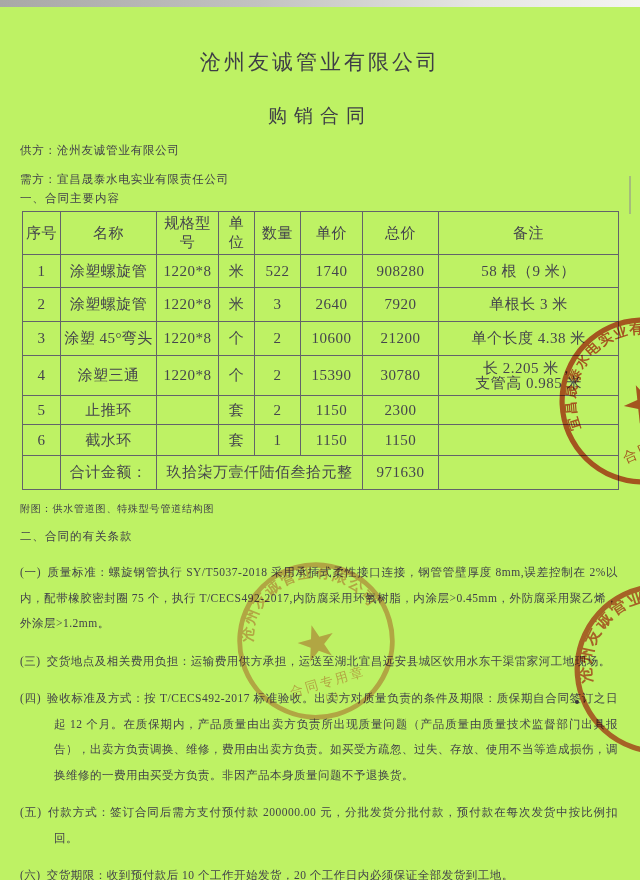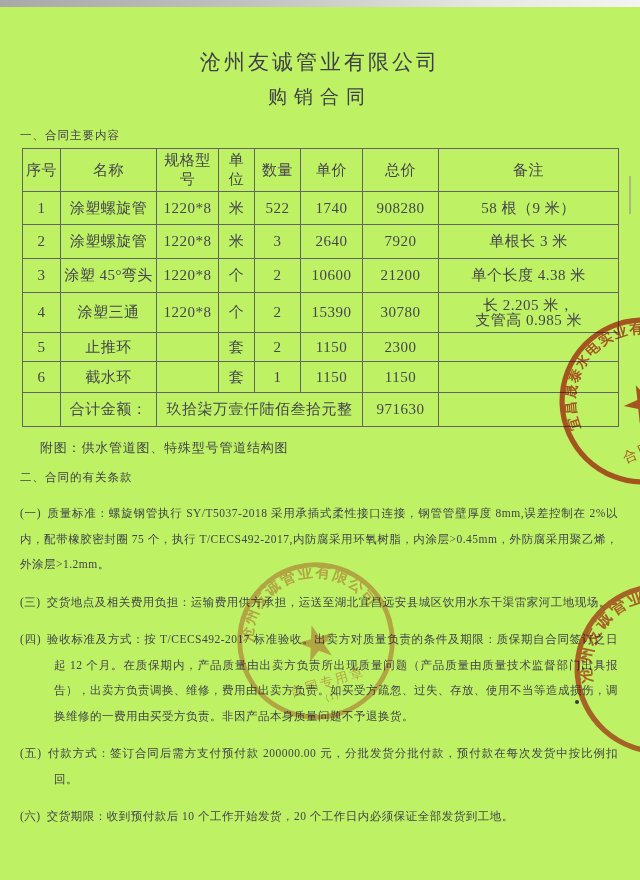--- a/index.html
+++ b/index.html
@@ -14,21 +14,21 @@
   }
   
   .scan-top-edge{position:absolute;left:0;top:0;width:100%;height:7px;
     background:linear-gradient(to right,#a8a8a6 0%,#c2c2c0 40%,#e6e6e3 75%,#f4f4f2 100%);}
   .scan-right-smudge{position:absolute;right:9px;top:176px;width:2px;height:38px;background:#8f8f8f;opacity:.55;}
   .speck{position:absolute;left:575px;top:700px;width:4px;height:4px;background:#38383a;border-radius:50%;}
 
   
   .title-block{text-align:center;padding-top:48px;}
   .company-title{font-size:21px;letter-spacing:3px;font-weight:normal;margin:0;color:#3e3e46;}
-  .doc-title{font-size:19px;letter-spacing:7px;font-weight:normal;margin:8px 0 0 0;color:#3e3e46;}
+  .doc-title{font-size:19px;letter-spacing:7px;font-weight:normal;margin:27px 0 0 0;color:#3e3e46;}
 
   
   .info-row{display:flex;justify-content:space-between;padding:14px 22px 0 20px;font-size:11.5px;}
   .parties .line{letter-spacing:.8px;}
   .parties .buyer-line{margin-top:14px;}
   .meta{margin-top:-6px;line-height:20.5px;letter-spacing:.6px;}
   .section-heading{font-size:11.5px;letter-spacing:1px;padding:4px 0 0 20px;}
 
   
   table.contract{border-collapse:collapse;margin:5px 22px 0 22px;width:596px;table-layout:fixed;
@@ -37,21 +37,21 @@
     border:1px solid #63636a;font-weight:normal;text-align:center;
     padding:2px 3px;letter-spacing:.5px;overflow:hidden;}
   table.contract .rh{height:32px;}
   table.contract .r1{height:33px;} table.contract .r2{height:34px;}
   table.contract .r3{height:34px;} table.contract .r4{height:40px;}
   table.contract .r5{height:29px;} table.contract .r6{height:31px;}
   table.contract .rt{height:34px;}
   table.contract .rn td{height:25px;text-align:left;padding-left:5px;letter-spacing:.3px;}
   td.remark{white-space:pre-line;line-height:15px;}
 
-  .attachment-line{font-size:13px;padding:12px 20px 0 20px;letter-spacing:.8px;margin-left:20px;}
+  .attachment-line{font-size:10px;padding:12px 20px 0 20px;letter-spacing:.8px;}
   .section2-heading{font-size:11.5px;letter-spacing:1px;padding:13px 0 0 20px;}
 
   
   .clauses{padding:4px 22px 0 20px;font-size:11.5px;line-height:25.5px;text-align:justify;letter-spacing:.5px;}
   .clause{margin:12px 0 1px 0;}
   .clause.hang{padding-left:34px;text-indent:-34px;}
   .clause .num{margin-right:6px;}
 
   
   .stamp{position:absolute;mix-blend-mode:multiply;pointer-events:none;}
@@ -68,20 +68,28 @@
   <div class="scan-top-edge"></div>
   <div class="scan-right-smudge"></div>
   <div class="speck"></div>
 
   <div class="title-block">
     <h1 class="company-title">沧州友诚管业有限公司</h1>
     <h2 class="doc-title">购销合同</h2>
   </div>
 
   <div class="info-row">
+    <div class="parties">
+      <div class="line">
+        <span>供方：</span><span>沧州友诚管业有限公司</span>
+      </div>
+      <div class="line buyer-line">
+        <span>需方：</span><span>宜昌晟泰水电实业有限责任公司</span>
+      </div>
+    </div>
   </div>
 
   <div class="section-heading">一、合同主要内容</div>
 
   <table class="contract">
     <colgroup>
       <col style="width:38px">
         <col style="width:96px">
         <col style="width:62px">
         <col style="width:36px">

